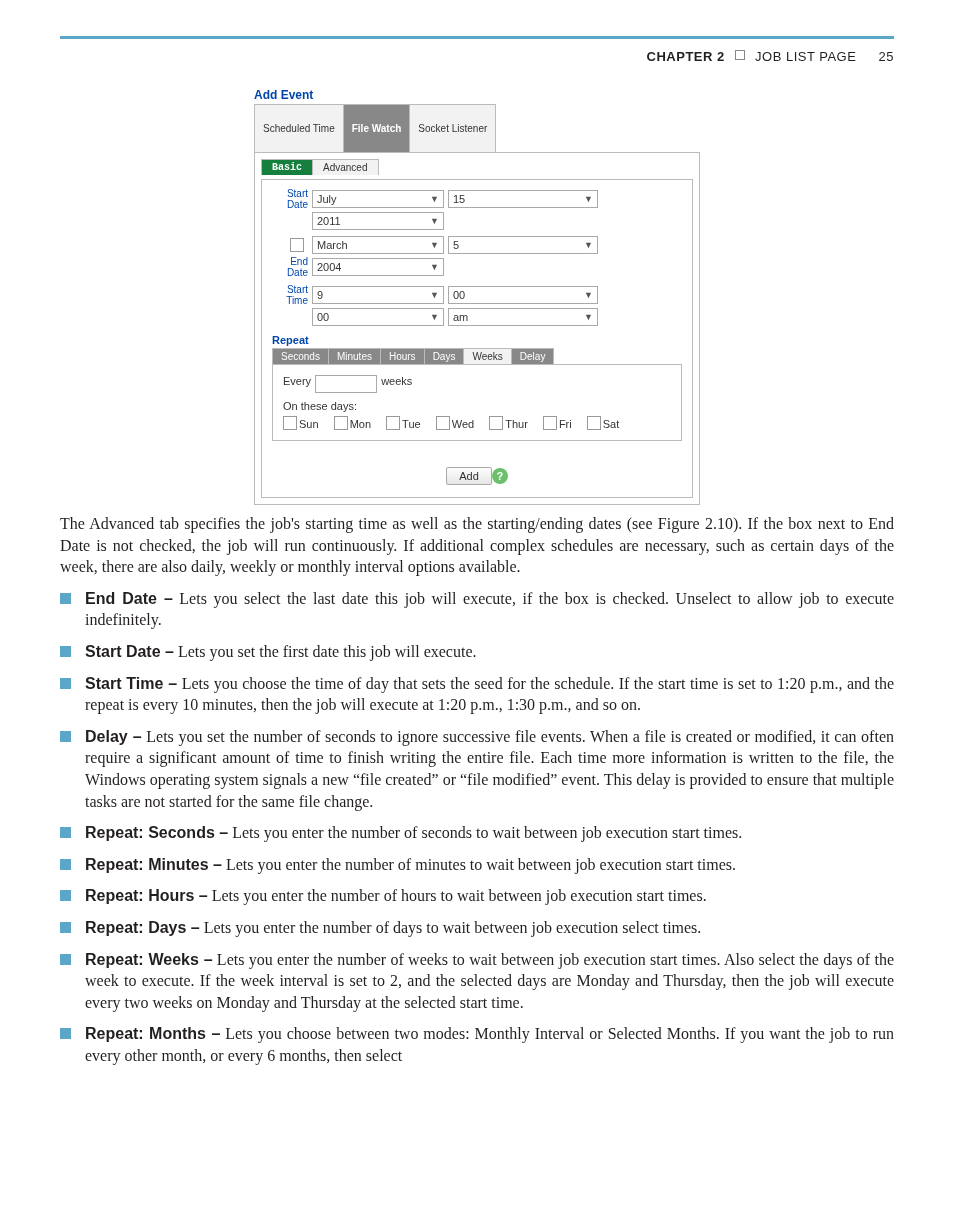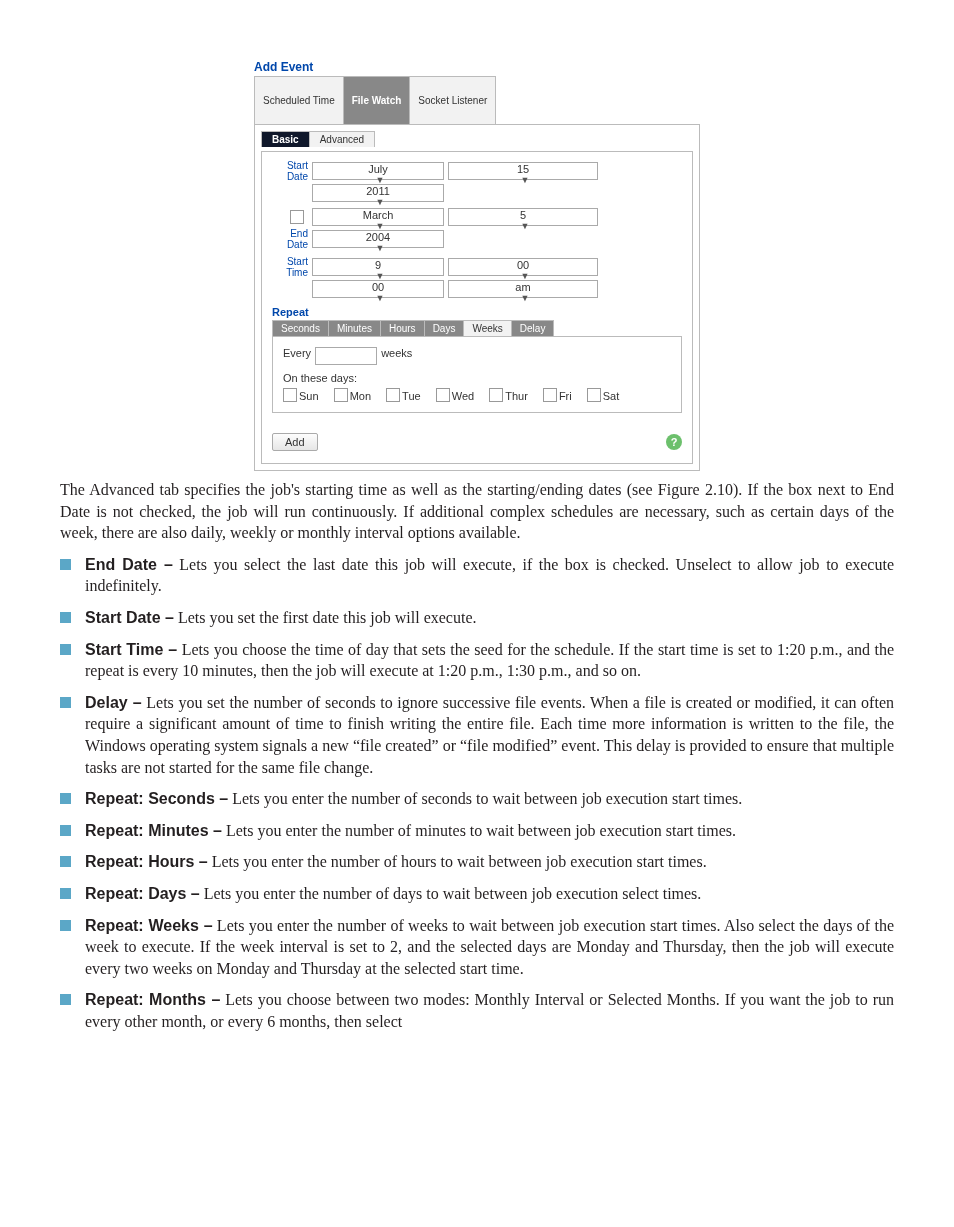--- a/index.html
+++ b/index.html
@@ -77,23 +77,24 @@
     margin-bottom: 4px;
   }
   .inner-tabs .tab {
     border: 1px solid #bbb;
     border-bottom: none;
     padding: 2px 10px;
     background: #f2f2f2;
     margin-right: -1px;
   }
   .inner-tabs .tab.active {
-    background: #0f172a;
+    background: #15803d;
     color: #fff;
     font-weight: bold;
+    font-family: Liberation Mono, monospace;
   }
   .inner-panel {
     border: 1px solid #bbb;
     padding: 8px 10px 12px 10px;
   }
 
   .form-row {
     display: flex;
     align-items: center;
     margin-bottom: 2px;
@@ -114,21 +115,20 @@
   .faux-select {
     display: flex;
     align-items: center;
     justify-content: space-between;
     border: 1px solid #aaa;
     background: #fff;
     height: 18px;
     padding: 0 4px;
     font-size: 11px;
     box-sizing: border-box;
-    flex-direction: column;
   }
   .faux-select .arrow {
     font-size: 9px;
     color: #555;
     margin-left: 4px;
   }
   .w120 { width: 132px; }
   .w90  { width: 150px; }
   .cb {
     width:12px;height:12px;border:1px solid #999;display:inline-block;background:#fff;
@@ -149,21 +149,21 @@
   }
   .rep-row { display:flex;align-items:flex-start;gap:4px;margin-bottom:7px;font-size:11px;}
   .small-input {
     width:60px;height:16px;border:1px solid #aaa;background:#fff;
   }
   .days-label{font-size:11px;margin-bottom:4px;}
   .day-list{font-size:11px;}
   .day-list .cb{margin-left:0;margin-right:2px;}
   .day-list span{margin-right:6px;}
 
-  .add-row{display:flex;justify-content:space-between;align-items:center;margin-top:20px;}
+  .add-row{display:flex;justify-content:center;align-items:center;margin-top:26px;}
   .add-btn{
     border:1px solid #aaa;background:linear-gradient(#fdfdfd,#e6e6e6);
     padding:2px 12px;font-size:11px;border-radius:2px;
   }
   .help-ico{
     width:16px;height:16px;border-radius:50%;background:#6cc06c;color:#fff;
     font-weight:bold;text-align:center;line-height:16px;font-size:11px;
   }
 
   .figcap{
@@ -183,20 +183,26 @@
     width:11px;height:11px;background:#5ba7c7;flex:0 0 11px;margin:5px 14px 0 0;
   }
   .li-body{flex:1;font-size:16px;line-height:1.35;text-align:justify;}
   .li-body .term{font-family:Arial,Helvetica,sans-serif;font-weight:bold;}
 </style>
 </head>
 <body>
 
 <div class="page">
 
+  <div class="running-head">
+    <span class="ch">CHAPTER 2</span>
+    <span class="sq"></span>
+    <span>JOB LIST PAGE</span>
+    <span class="pno">25</span>
+  </div>
 
   <div class="dialog-wrap">
     <div class="dlg-title">Add Event</div>
 
     <div class="outer-tabs">
       <div class="tab">Scheduled Time</div>
       <div class="tab active">File Watch</div>
       <div class="tab">Socket Listener</div>
     </div>
 

